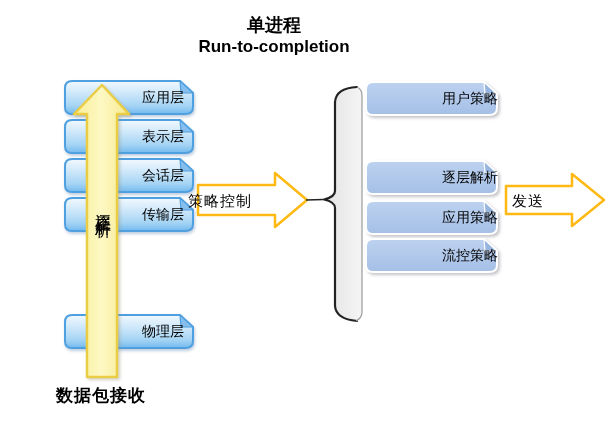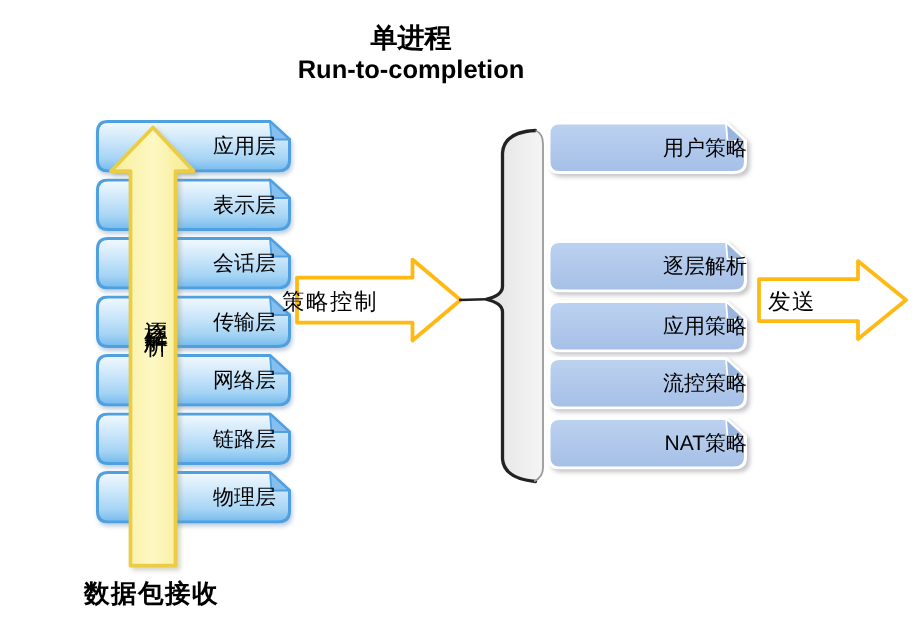--- a/index.html
+++ b/index.html
@@ -86,34 +86,20 @@
     </svg>
     <span class="lbl">表示层</span>
   </div>
   <div class="bx layer-box" style="left:64px;top:197px">
     <svg width="130" height="35" viewBox="0 0 130 35">
       <path d="M8,1 L116,1 L129,13 L129,27 Q129,34 121,34 L8,34 Q1,34 1,27 L1,8 Q1,1 8,1 Z" fill="url(#gBlue)" stroke="#4FA0E0" stroke-width="2"></path>
       <path d="M116,1 L129,13 L117,13 Z" fill="#86BFEE" stroke="#4FA0E0" stroke-width="1.2"></path>
     </svg>
     <span class="lbl">传输层</span>
   </div>
-  <div class="bx layer-box" style="left:64px;top:236px">
-    <svg width="130" height="35" viewBox="0 0 130 35">
-      <path d="M8,1 L116,1 L129,13 L129,27 Q129,34 121,34 L8,34 Q1,34 1,27 L1,8 Q1,1 8,1 Z" fill="url(#gBlue)" stroke="#4FA0E0" stroke-width="2"></path>
-      <path d="M116,1 L129,13 L117,13 Z" fill="#86BFEE" stroke="#4FA0E0" stroke-width="1.2"></path>
-    </svg>
-    <span class="lbl">网络层</span>
-  </div>
-  <div class="bx layer-box" style="left:64px;top:275px">
-    <svg width="130" height="35" viewBox="0 0 130 35">
-      <path d="M8,1 L116,1 L129,13 L129,27 Q129,34 121,34 L8,34 Q1,34 1,27 L1,8 Q1,1 8,1 Z" fill="url(#gBlue)" stroke="#4FA0E0" stroke-width="2"></path>
-      <path d="M116,1 L129,13 L117,13 Z" fill="#86BFEE" stroke="#4FA0E0" stroke-width="1.2"></path>
-    </svg>
-    <span class="lbl">链路层</span>
-  </div>
   <div class="bx layer-box" style="left:64px;top:314px">
     <svg width="130" height="35" viewBox="0 0 130 35">
       <path d="M8,1 L116,1 L129,13 L129,27 Q129,34 121,34 L8,34 Q1,34 1,27 L1,8 Q1,1 8,1 Z" fill="url(#gBlue)" stroke="#4FA0E0" stroke-width="2"></path>
       <path d="M116,1 L129,13 L117,13 Z" fill="#86BFEE" stroke="#4FA0E0" stroke-width="1.2"></path>
     </svg>
     <span class="lbl">物理层</span>
   </div>
 
   <svg class="overlay" viewBox="0 0 616 424">
 
@@ -151,26 +137,19 @@
     </svg>
     <span class="lbl">应用策略</span>
   </div>
   <div class="bx policy-box" style="left:365px;top:238px">
     <svg width="133" height="35" viewBox="0 0 133 35">
       <path d="M8,1 L119,1 L132,13 L132,27 Q132,34 124,34 L8,34 Q1,34 1,27 L1,8 Q1,1 8,1 Z" fill="url(#gLav)" stroke="#FFFFFF" stroke-width="2"></path>
       <path d="M119,1 L132,13 L120,13 Z" fill="#97B5DF" stroke="#FFFFFF" stroke-width="1.2"></path>
     </svg>
     <span class="lbl">流控策略</span>
   </div>
-  <div class="bx policy-box" style="left:365px;top:278px">
-    <svg width="133" height="35" viewBox="0 0 133 35">
-      <path d="M8,1 L119,1 L132,13 L132,27 Q132,34 124,34 L8,34 Q1,34 1,27 L1,8 Q1,1 8,1 Z" fill="url(#gLav)" stroke="#FFFFFF" stroke-width="2"></path>
-      <path d="M119,1 L132,13 L120,13 Z" fill="#97B5DF" stroke="#FFFFFF" stroke-width="1.2"></path>
-    </svg>
-    <span class="lbl">NAT策略</span>
-  </div>
 
   <div class="vlabel">逐层解析</div>
   <div class="arrow-label policy-arrow-label">策略控制</div>
   <div class="arrow-label send-arrow-label">发送</div>
   <div class="bottom-label">数据包接收</div>
 
 </div>
 
 </body></html>

